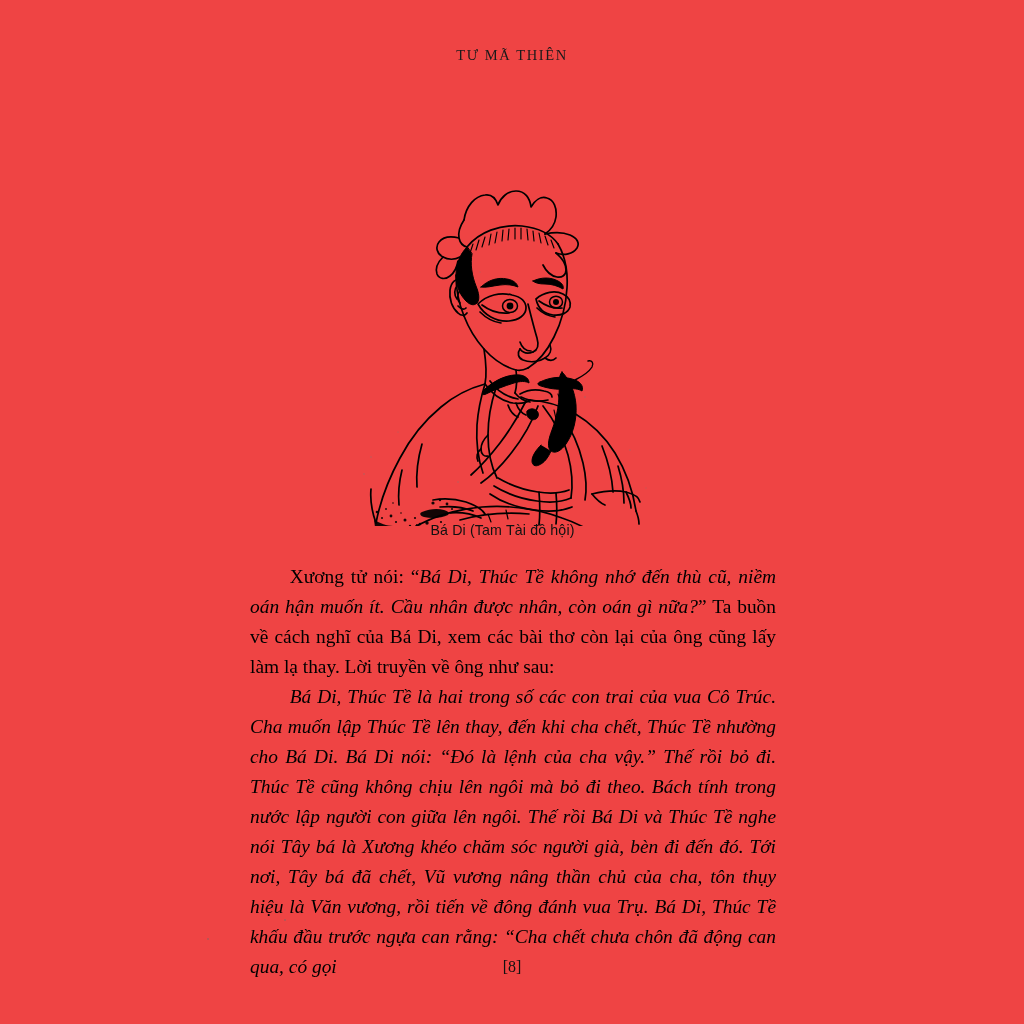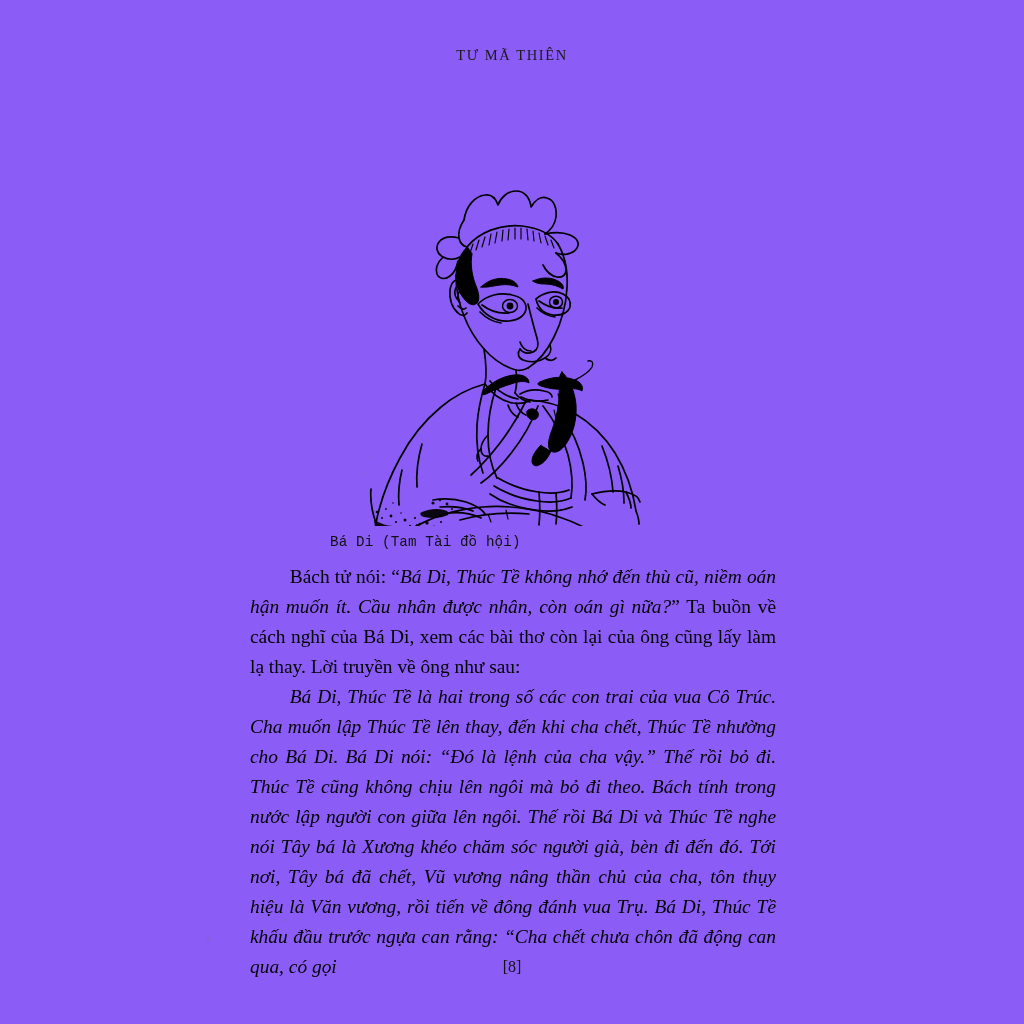--- a/index.html
+++ b/index.html
@@ -4,21 +4,21 @@
 <style>
   html, body {
     margin: 0;
     padding: 0;
     background: #ffffff;
   }
   .page {
     position: relative;
     width: 1024px;
     height: 1024px;
-    background: #8b5cf6;
+    background: #ef4444;
     overflow: hidden;
     font-family: "Liberation Serif", "DejaVu Serif", serif;
     color: #000000;
   }
 
   
   .running-head {
     position: absolute;
     top: 48px;
     left: 0;
@@ -65,23 +65,24 @@
     height: 372px;
   }
   .figure svg {
     display: block;
     width: 345px;
     height: 344px;
   }
   .fig-caption {
     position: absolute;
     left: 0;
-    top: 352px;
+    top: 340px;
     width: 345px;
-    font-family: Liberation Mono, monospace;
+    text-align: center;
+    font-family: Liberation Sans, sans-serif;
     font-size: 14.2px;
     letter-spacing: 0.15px;
     color: #111111;
     white-space: nowrap;
   }
 
   
   .textblock-lower {
     position: absolute;
     left: 250px;
@@ -321,21 +322,21 @@
           <circle cx="316" cy="306" r="0.6"></circle>
         <circle cx="240" cy="180" r="0.6"></circle>
           <circle cx="150" cy="90" r="0.6"></circle>
       </g>
     </svg>
 
     <div class="fig-caption">Bá Di (Tam Tài đồ hội)</div>
   </div>
 
   <div class="textblock-lower">
-    <p class="para indent"><span class="ro">Bách tử nói: “</span><span class="it">Bá Di, Thúc Tề không nhớ đến thù cũ, niềm oán hận muốn ít. Cầu nhân được nhân, còn oán gì nữa?</span><span class="ro">” Ta buồn về cách nghĩ của Bá Di, xem các bài thơ còn lại của ông cũng lấy làm lạ thay. Lời truyền về ông như sau:</span></p>
+    <p class="para indent"><span class="ro">Xương tử nói: “</span><span class="it">Bá Di, Thúc Tề không nhớ đến thù cũ, niềm oán hận muốn ít. Cầu nhân được nhân, còn oán gì nữa?</span><span class="ro">” Ta buồn về cách nghĩ của Bá Di, xem các bài thơ còn lại của ông cũng lấy làm lạ thay. Lời truyền về ông như sau:</span></p>
 
     <p class="para italic indent">Bá Di, Thúc Tề là hai trong số các con trai của vua Cô Trúc. Cha muốn lập Thúc Tề lên thay, đến khi cha chết, Thúc Tề nhường cho Bá Di. Bá Di nói: “Đó là lệnh của cha vậy.” Thế rồi bỏ đi. Thúc Tề cũng không chịu lên ngôi mà bỏ đi theo. Bách tính trong nước lập người con giữa lên ngôi. Thế rồi Bá Di và Thúc Tề nghe nói Tây bá là Xương khéo chăm sóc người già, bèn đi đến đó. Tới nơi, Tây bá đã chết, Vũ vương nâng thần chủ của cha, tôn thụy hiệu là Văn vương, rồi tiến về đông đánh vua Trụ. Bá Di, Thúc Tề khấu đầu trước ngựa can rằng: “Cha chết chưa chôn đã động can qua, có gọi</p>
   </div>
 
   <div class="speck" style="left:207px;top:938px;width:2px;height:2px;"></div>
   <div class="speck" style="left:262px;top:791px;width:2px;height:2px;"></div>
   <div class="speck" style="left:284px;top:919px;width:2px;height:2px;"></div>
 
   <div class="folio">[8]</div>
 

